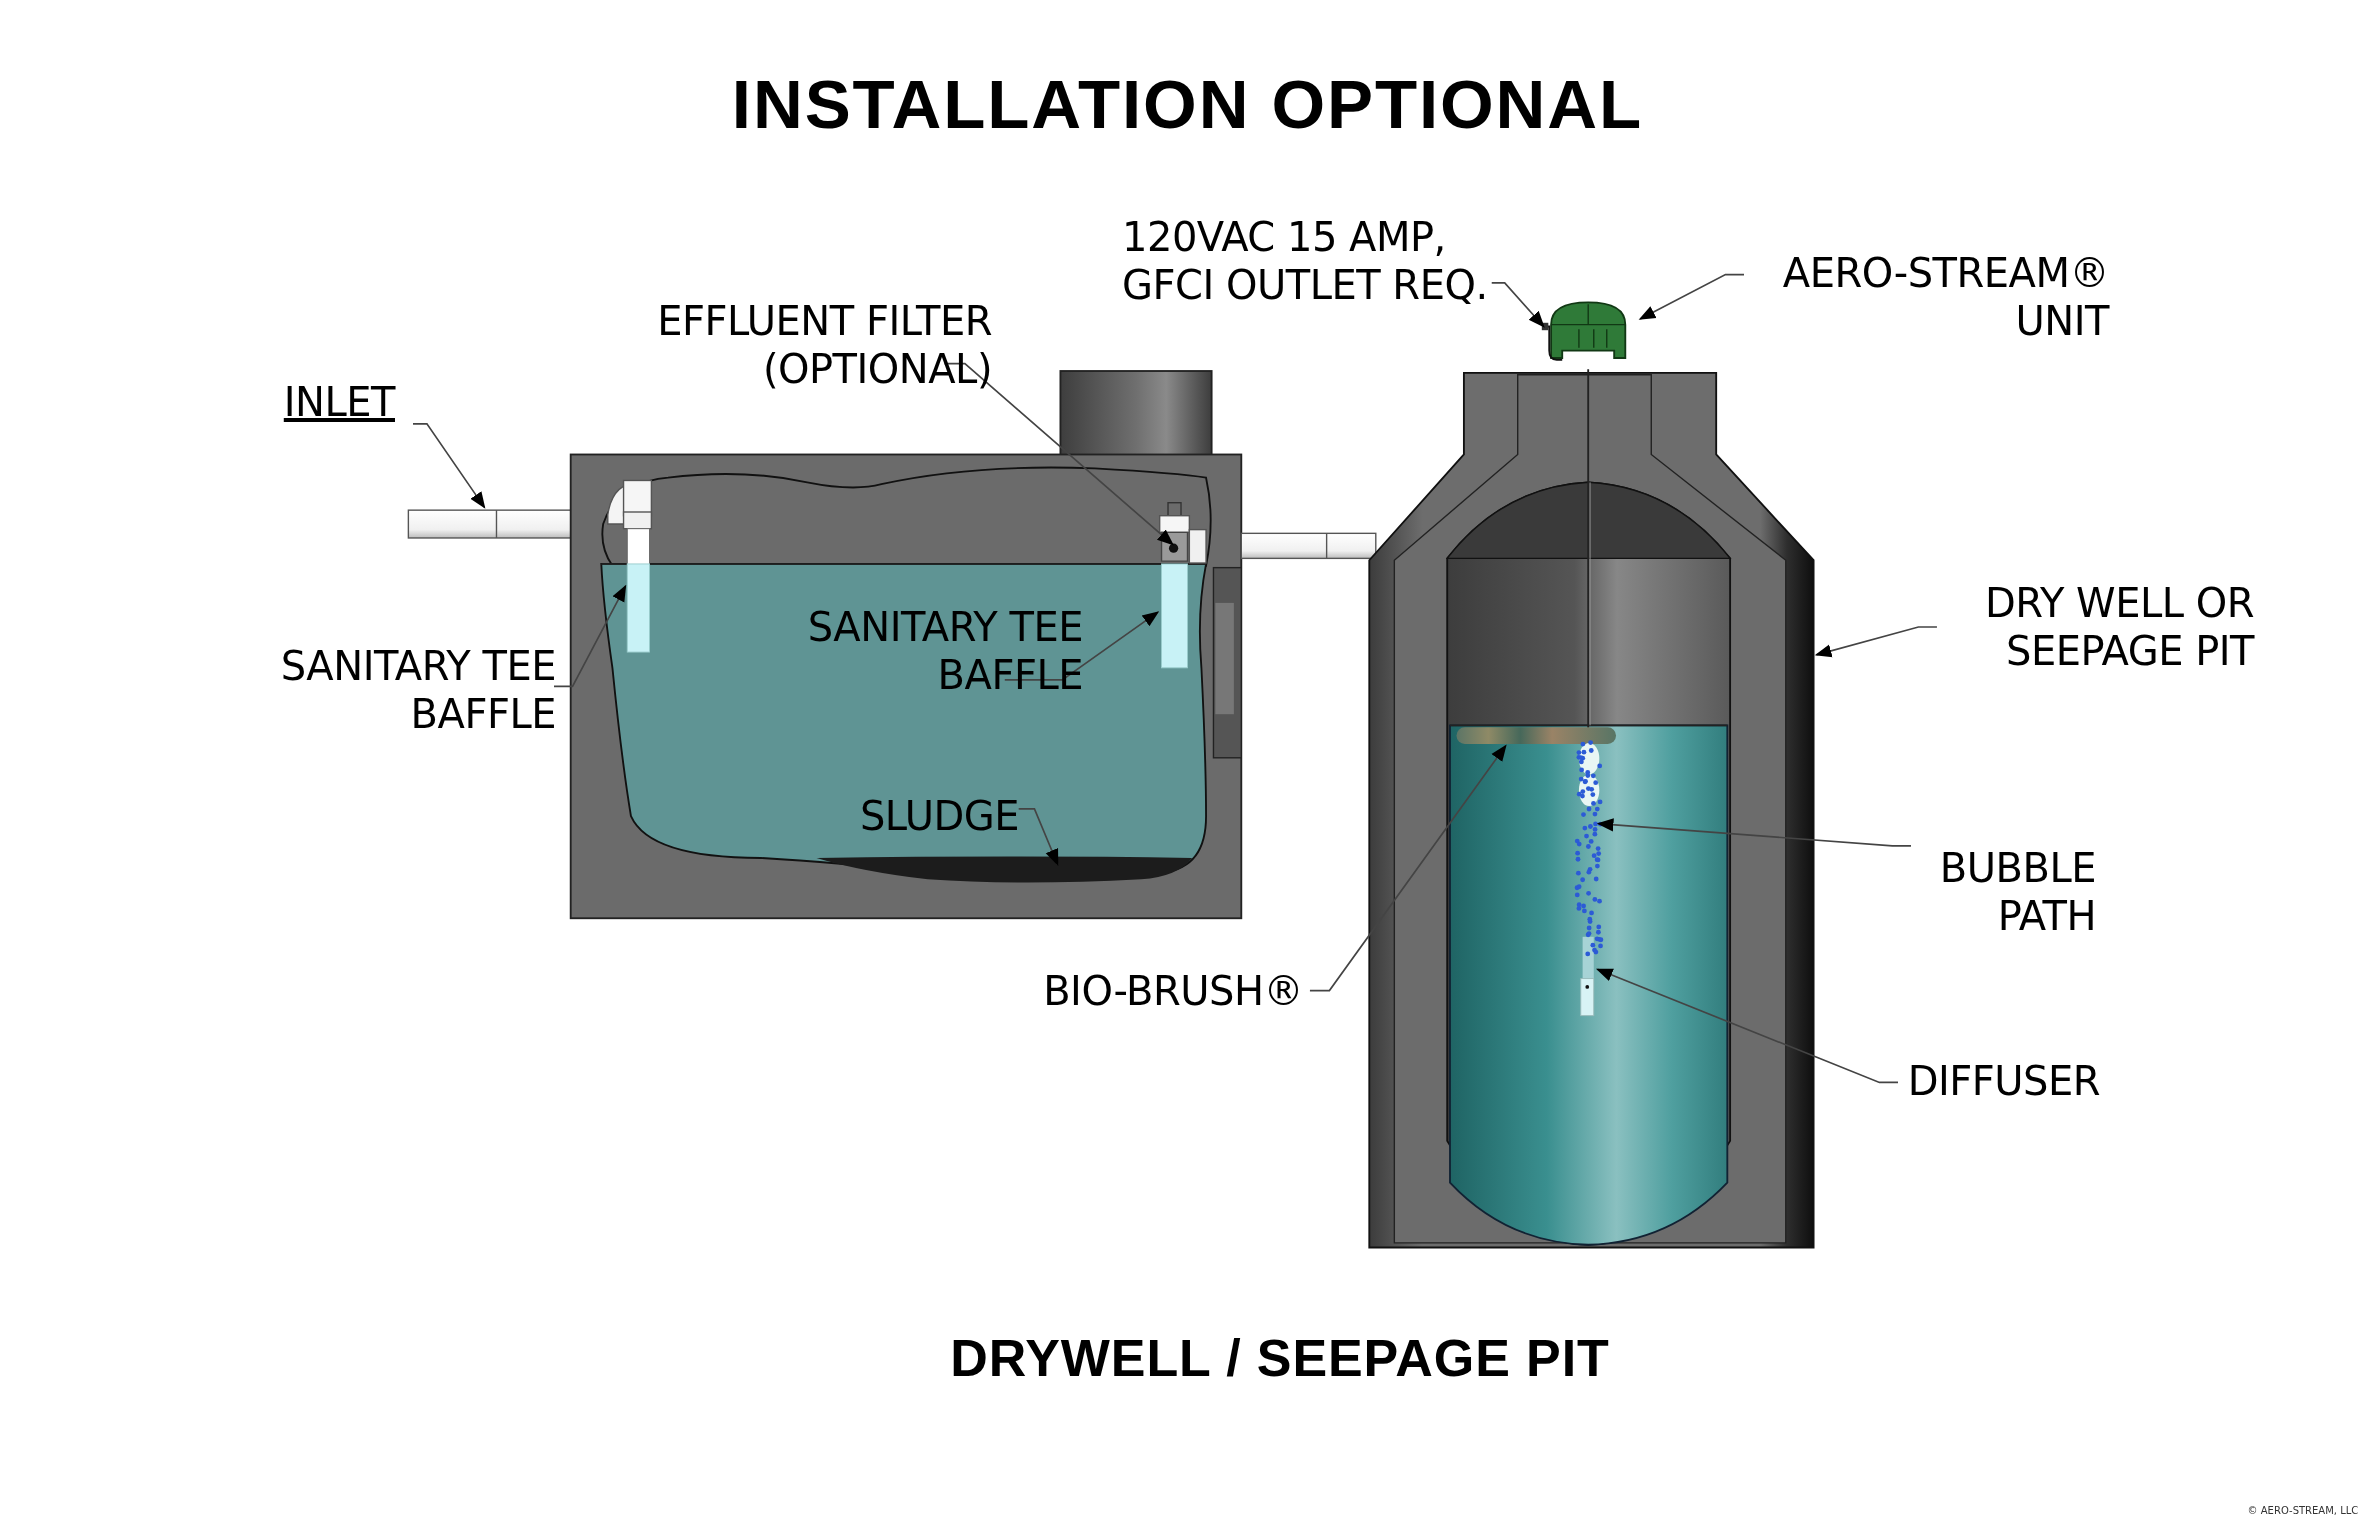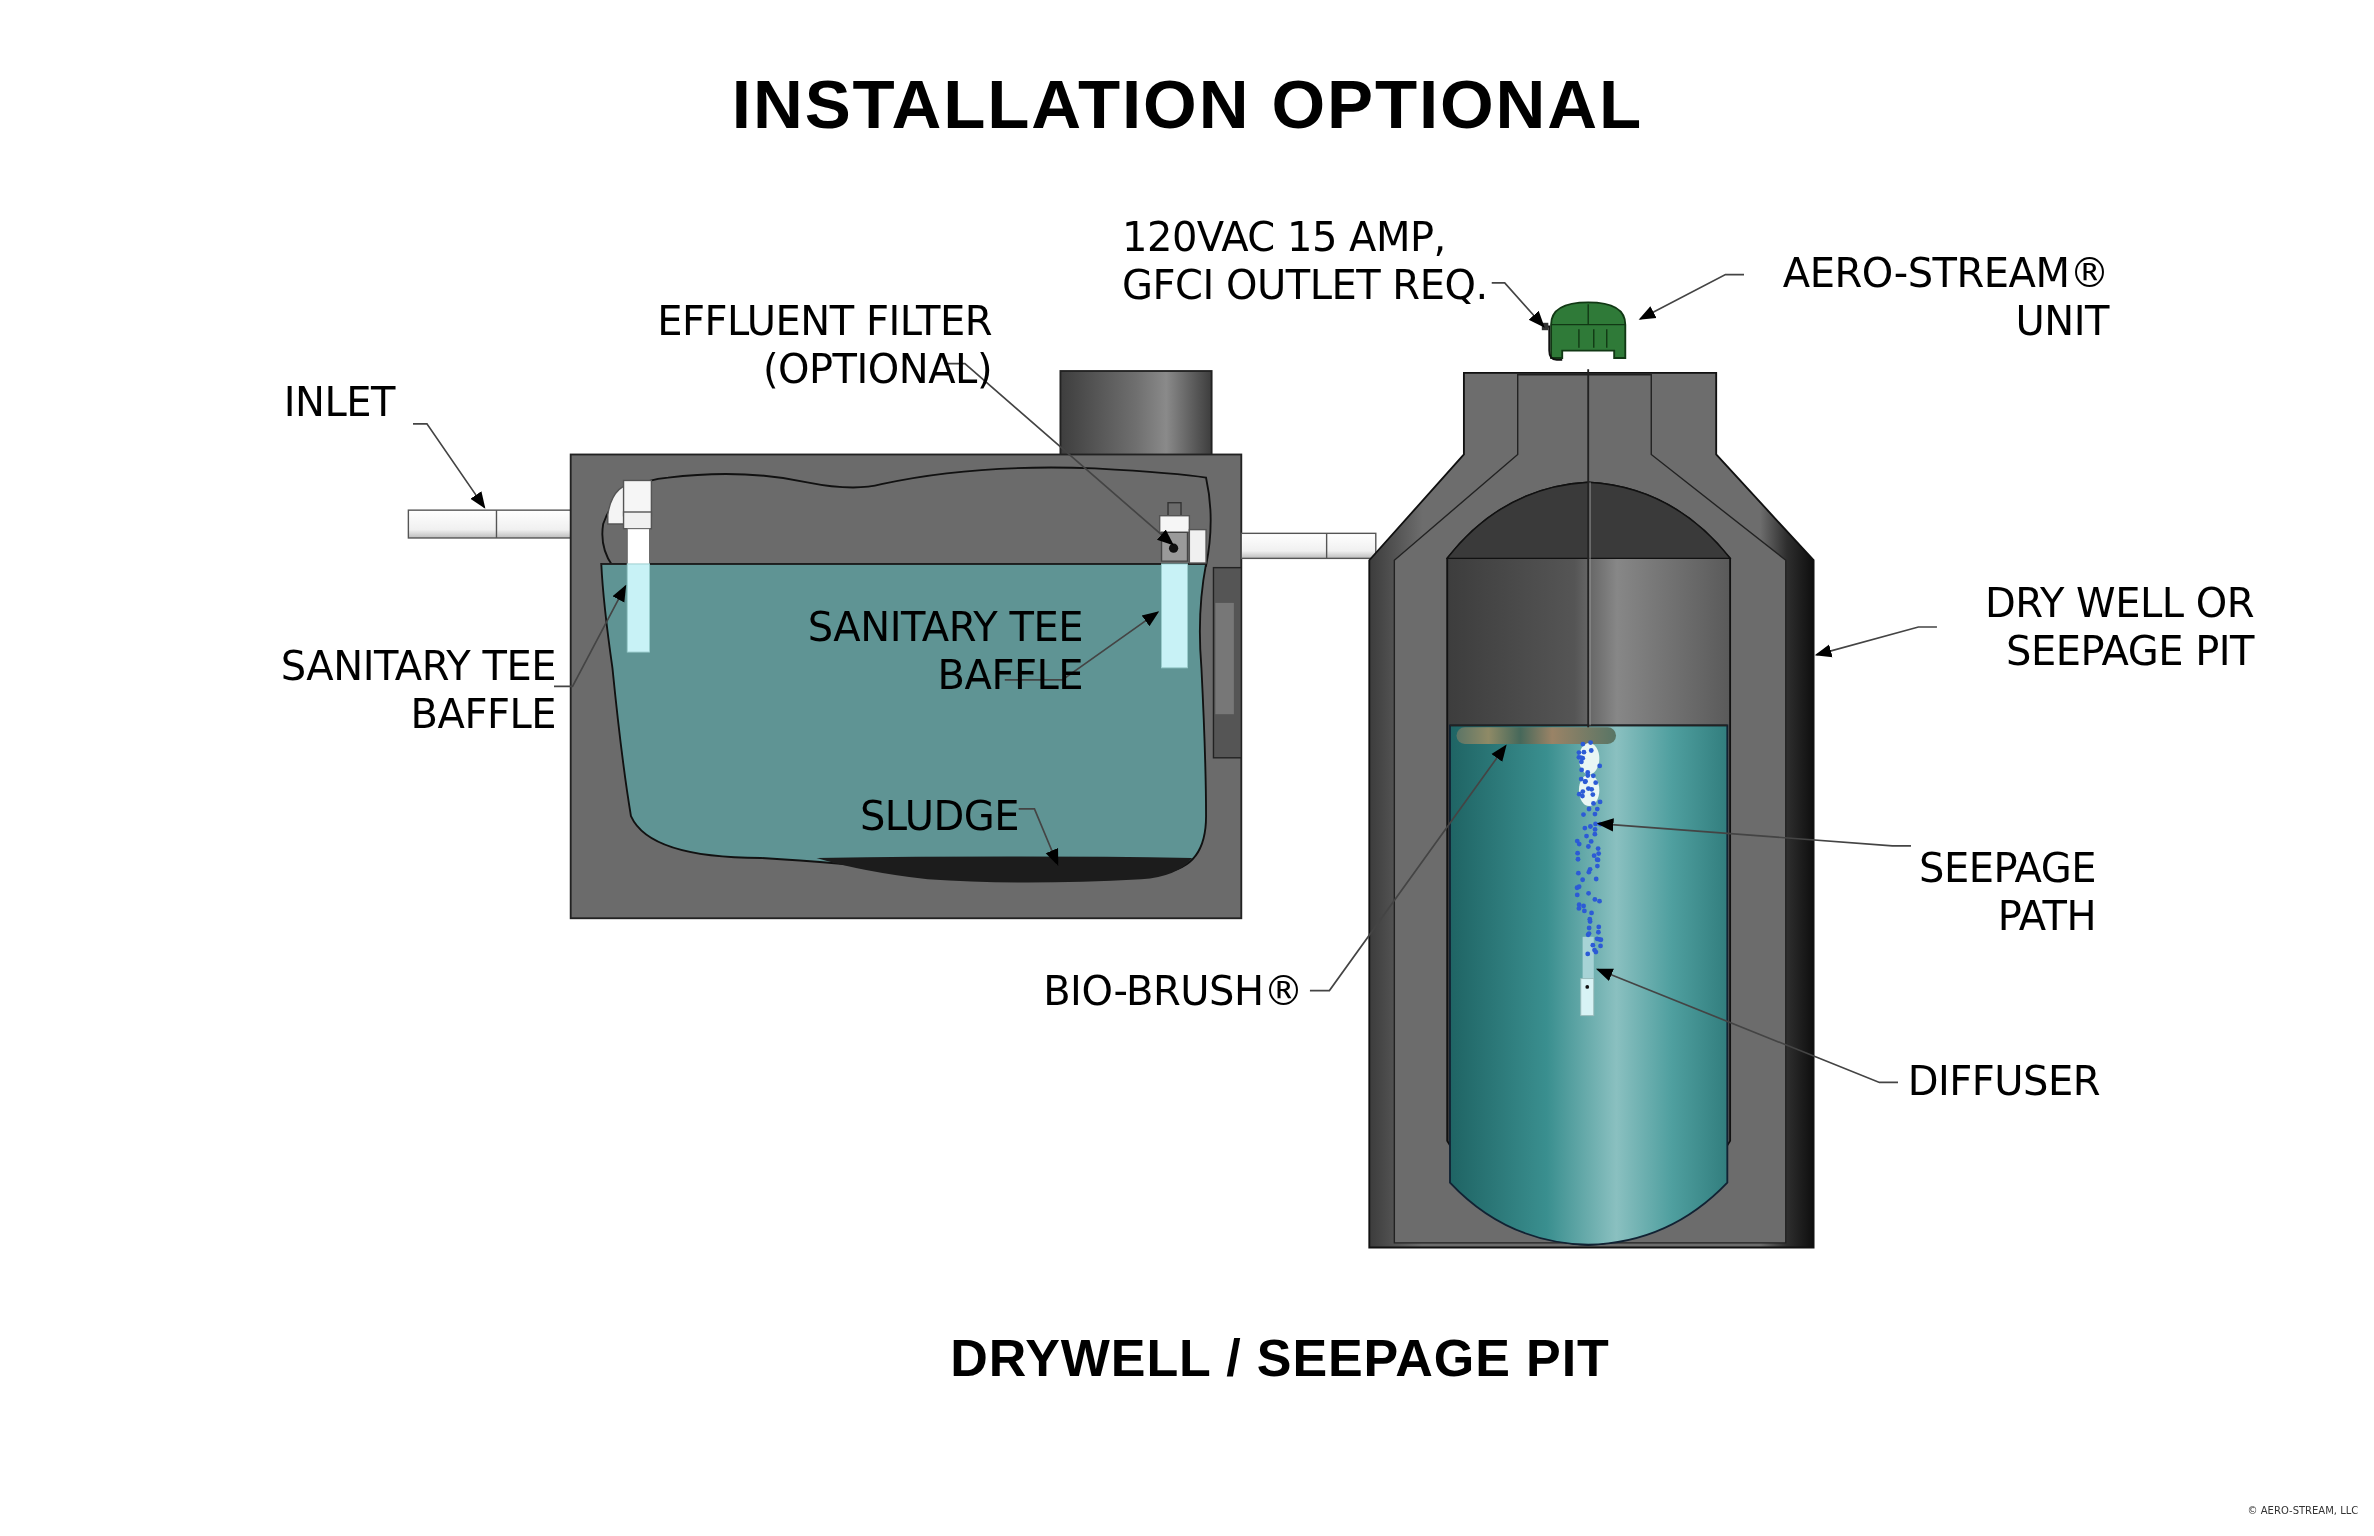--- a/index.html
+++ b/index.html
@@ -239,21 +239,21 @@
     <path d="M 1098 872 L 1115 872 L 1140 932" marker-end="url(#arrow)"></path>
     <path d="M 1608 305 L 1622 305 L 1664 352" marker-end="url(#arrow)"></path>
     <path d="M 1880 296 L 1860 296 L 1768 344" marker-end="url(#arrow)"></path>
     <path d="M 2088 676 L 2068 676 L 1958 706" marker-end="url(#arrow)"></path>
     <path d="M 2060 912 L 2040 912 L 1723 888" marker-end="url(#arrow)"></path>
     <path d="M 1412 1068 L 1433 1068 L 1623 804" marker-end="url(#arrow)"></path>
     <path d="M 2046 1167 L 2026 1167 L 1722 1045" marker-end="url(#arrow)"></path>
   </g>
 </svg>
 
-<div class="label" style="left:89px; top:378px; width:306px;">
+<div class="label" style="left:89px; top:378px; width:306px;text-decoration:underline;">
   <span>INLET</span>
 </div>
 <div class="label" style="left:640px; top:297px; width:352px;">
   <span>EFFLUENT FILTER</span>
     <span>(OPTIONAL)</span>
 </div>
 <div class="label" style="left:1083px; top:213px; width:408px; text-align:left;margin-left:39px;">
   <span>120VAC 15 AMP,</span>
     <span>GFCI OUTLET REQ.</span>
 </div>
@@ -270,21 +270,21 @@
     <span>BAFFLE</span>
 </div>
 <div class="label" style="left:833px; top:792px; width:186px;">
   <span>SLUDGE</span>
 </div>
 <div class="label" style="left:1920px; top:579px; width:334px;">
   <span>DRY WELL OR</span>
     <span>SEEPAGE PIT</span>
 </div>
 <div class="label" style="left:1892px; top:844px; width:204px;">
-  <span>SEEPAGE</span>
+  <span>BUBBLE</span>
     <span>PATH</span>
 </div>
 <div class="label" style="left:1015px; top:967px; width:288px;">
   <span>BIO-BRUSH®</span>
 </div>
 <div class="label" style="left:1896px; top:1057px; width:204px;">
   <span>DIFFUSER</span>
 </div>
 
 <div class="subtitle">DRYWELL / SEEPAGE PIT</div>

